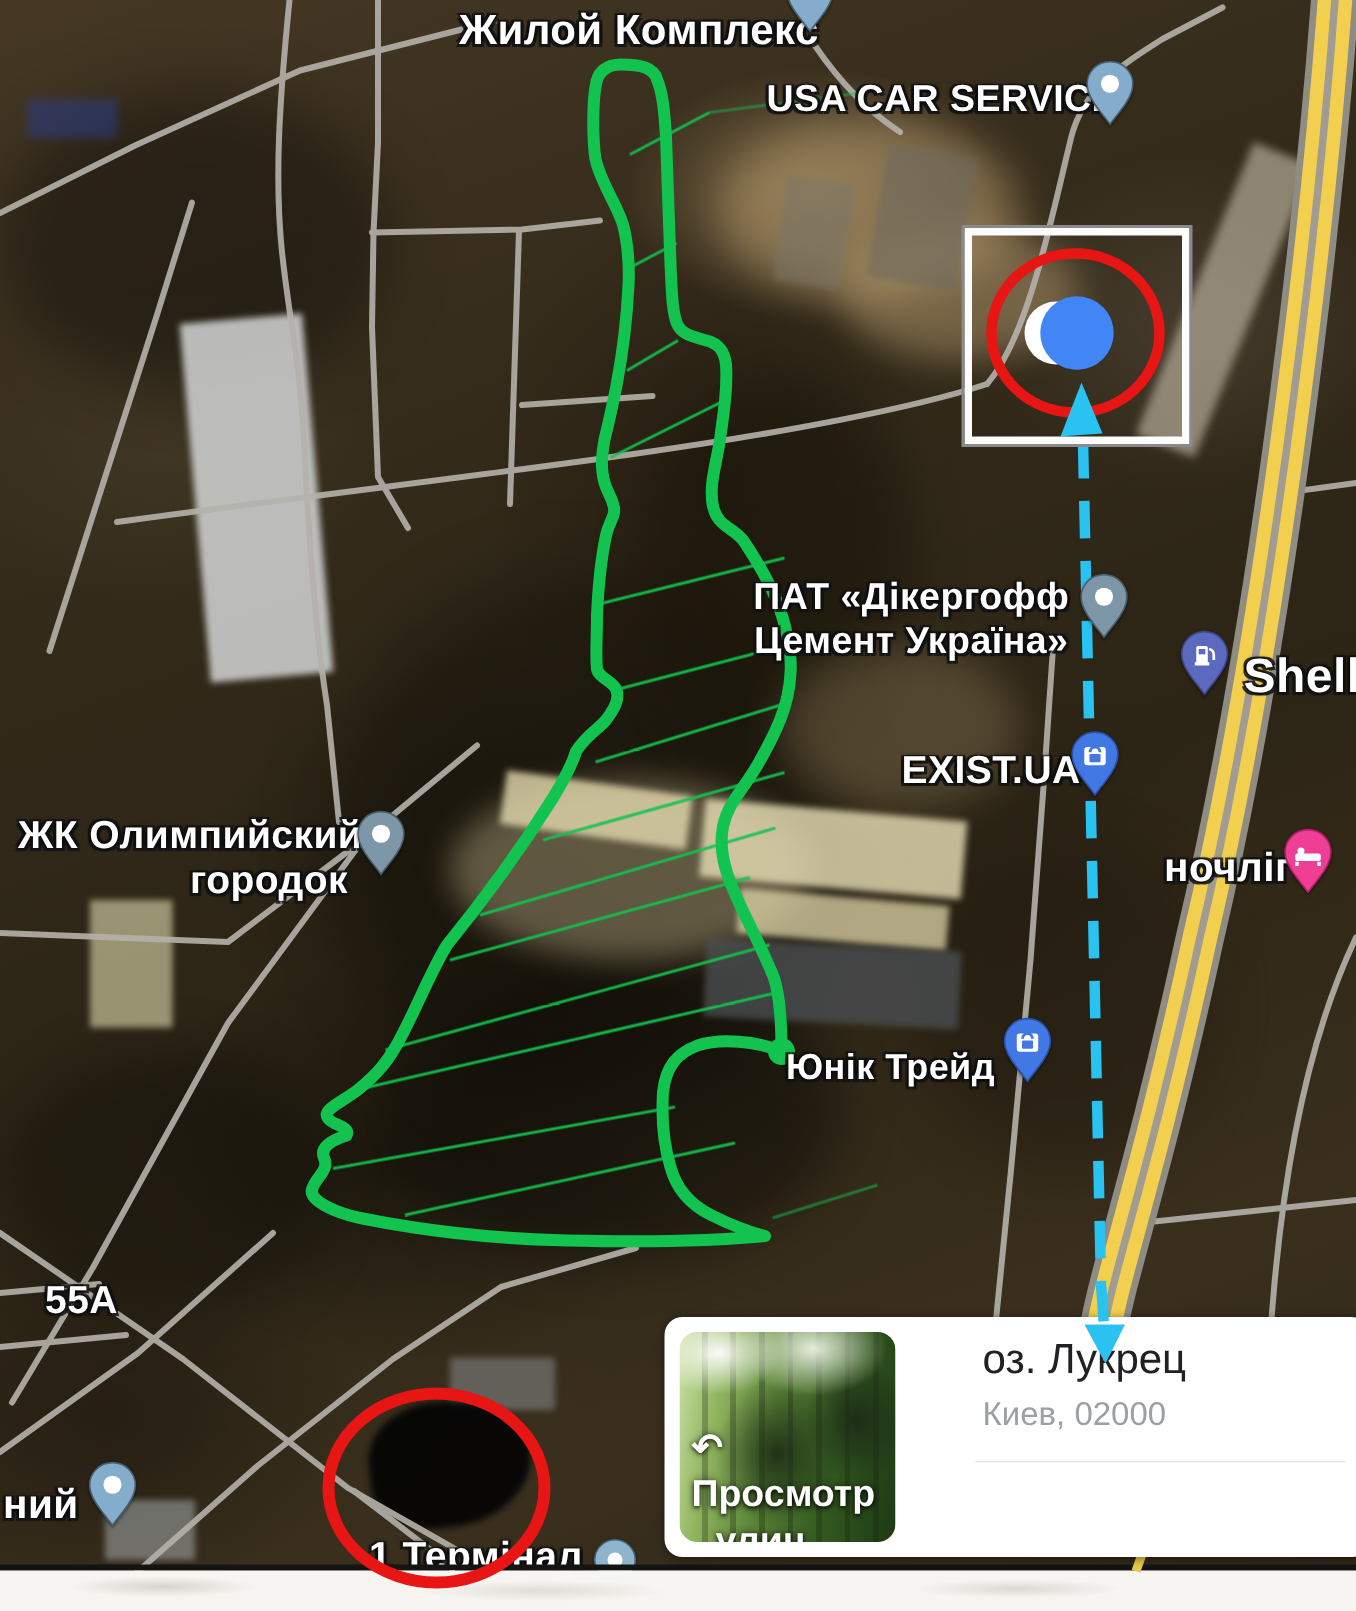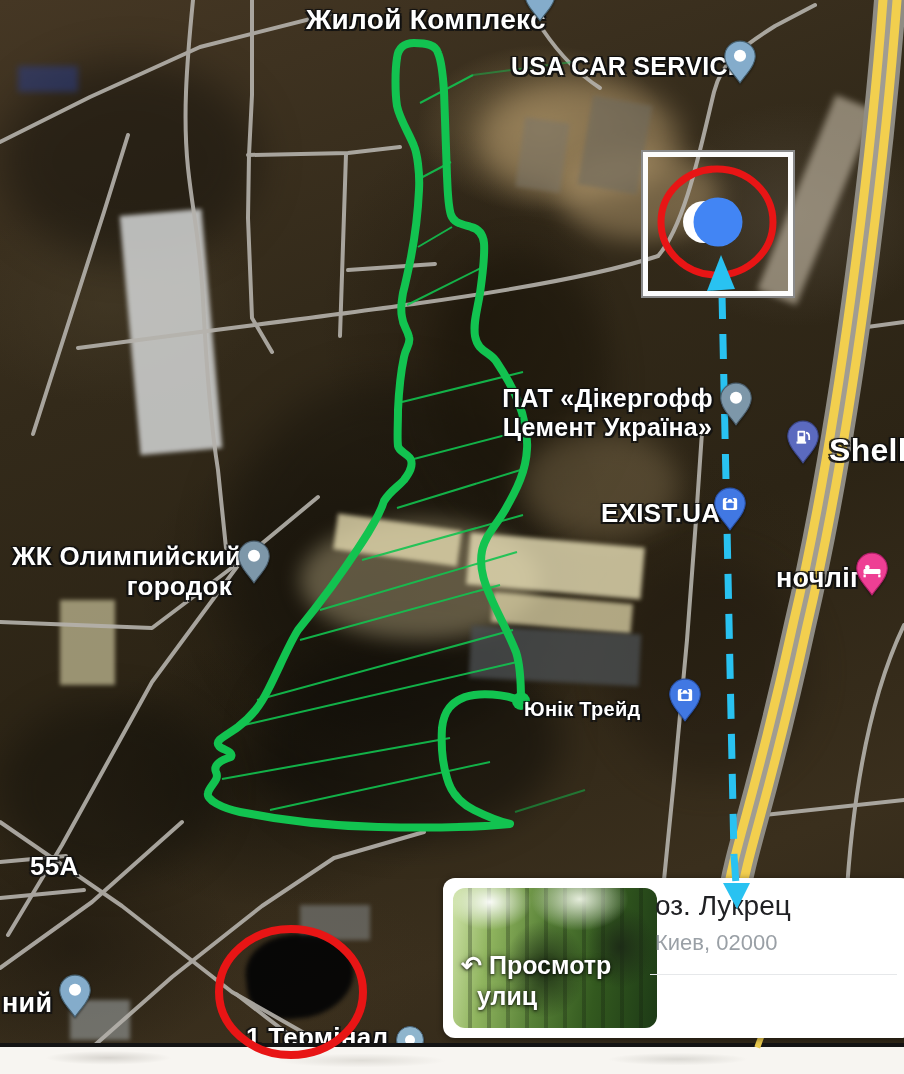--- a/index.html
+++ b/index.html
@@ -22,21 +22,21 @@
   .z6{z-index:6}.z8{z-index:8}
   .map-label{position:absolute;z-index:4;color:#fff;font-weight:700;white-space:nowrap;
     text-shadow:0 0 3px rgba(0,0,0,.9),-2px -1px 0 rgba(20,20,20,.85),2px -1px 0 rgba(20,20,20,.85),
       -2px 2px 0 rgba(20,20,20,.85),2px 2px 0 rgba(20,20,20,.85);letter-spacing:.3px;cursor:pointer;}
   .pin{position:absolute;z-index:4;width:34px;height:44px;cursor:pointer;}
   .pin svg{display:block;width:100%;height:100%;filter:drop-shadow(0 1px 1px rgba(0,0,0,.5));}
   #inset-frame{position:absolute;left:643px;top:152px;width:150px;height:144px;box-sizing:border-box;
     z-index:5;border:5px solid #fcfcfc;outline:2px solid #8a8a8a;background:transparent;}
   #info-card{position:absolute;left:443px;top:878px;width:470px;height:160px;background:#fff;
     border-radius:12px;z-index:7;box-shadow:0 1px 6px rgba(0,0,0,.45);}
-  #sv-thumb{position:absolute;left:10px;top:10px;width:204px;height:140px;border-radius:12px;overflow:hidden;
+  #sv-thumb{position:absolute;left:10px;top:10px;width:144px;height:140px;border-radius:12px;overflow:hidden;
     cursor:pointer;border:0;padding:0;
     background:
       radial-gradient(60px 40px at 18% 10%, rgba(255,255,255,.95), transparent 70%),
       radial-gradient(70px 45px at 62% 8%, rgba(246,250,238,.9), transparent 70%),
       radial-gradient(46px 55px at 82% 42%, rgba(28,42,22,.92), transparent 75%),
       radial-gradient(55px 65px at 45% 58%, rgba(24,38,18,.85), transparent 75%),
       repeating-linear-gradient(90deg, transparent 0 15px, rgba(18,28,14,.28) 15px 19px),
       linear-gradient(100deg,#cfe3a8 0%,#8fb45e 20%,#567f36 45%,#33591f 70%,#1d3a16 100%);}
   #sv-overlay{position:absolute;left:8px;top:62px;color:#fff;font-weight:700;font-size:25px;line-height:31px;
     text-shadow:0 1px 3px rgba(0,0,0,.8),0 0 6px rgba(0,0,0,.5);text-align:left;}
@@ -165,21 +165,21 @@
     <div>ПАТ «Дікергофф</div>
     <div>Цемент Україна»</div>
   </div>
   <div class="map-label" style="left:829px;top:432px;font-size:32px;">Shell</div>
   <div class="map-label" style="left:601px;top:498px;font-size:26px;">EXIST.UA</div>
   <div class="map-label" style="left:776px;top:563px;font-size:27px;">ночліг</div>
   <div class="map-label" style="left:12px;top:541px;width:220px;font-size:26px;line-height:30px;text-align:right;">
     <div>ЖК Олимпийский</div>
     <div>городок</div>
   </div>
-  <div class="map-label" style="left:524px;top:698px;font-size:20px;">Юнік Трейд</div>
+  <div class="map-label" style="left:524px;top:698px;font-size:24px;">Юнік Трейд</div>
   <div class="map-label" style="left:2px;top:851px;font-size:26px;padding-left:28px;">55А</div>
   <div class="map-label" style="left:2px;top:988px;font-size:27px;">ний</div>
   <div class="map-label" style="left:246px;top:1022px;font-size:26px;">1 Термінал</div>
 
   <div class="pin" style="left:523px;top:-22px;">
     <svg viewBox="0 0 24 32">
         <path fill="#84accb" stroke="#46606f" stroke-width=".8" d="M12 .8C5.8.8.9 5.7.9 11.8c0 4.6 3.2 9.3 6.2 13 2.3 2.8 4.9 6.4 4.9 6.4s2.6-3.6 4.9-6.4c3-3.7 6.2-8.4 6.2-13C23.1 5.7 18.2.8 12 .8z"></path>
         <circle cx="12" cy="11.5" r="4.4" fill="#fff"></circle>
       </svg>
   </div>

